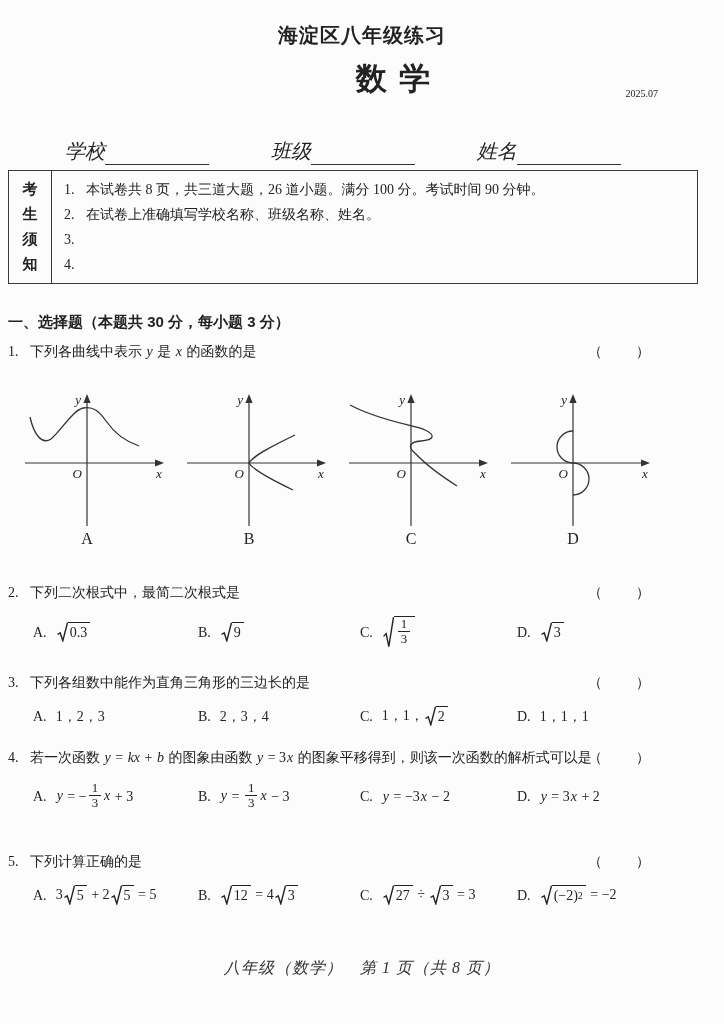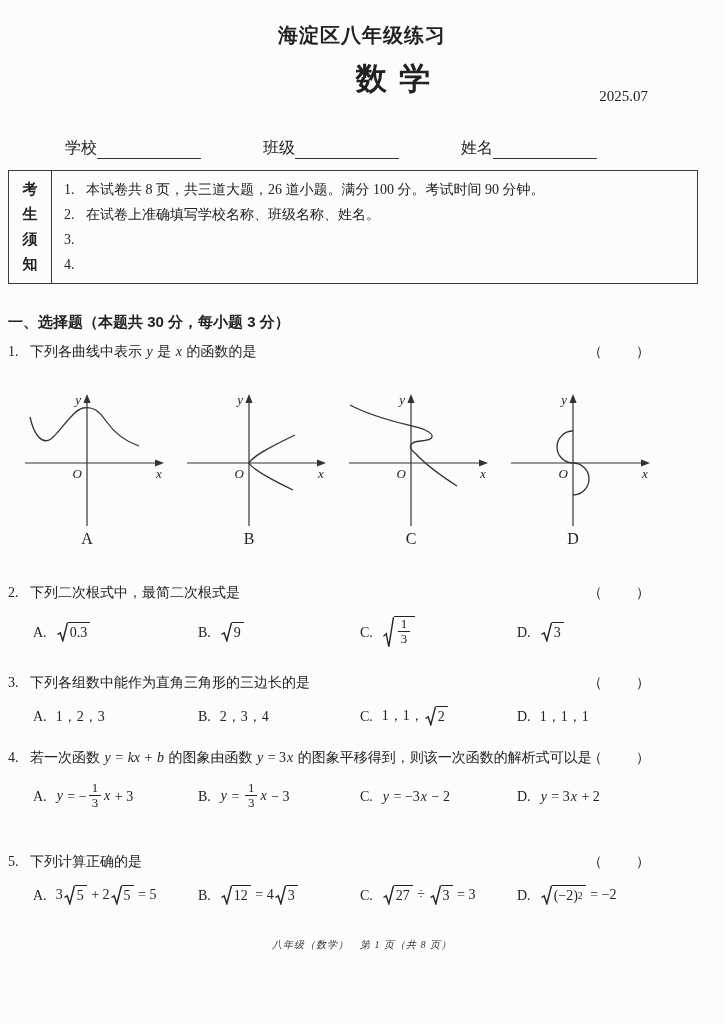--- a/index.html
+++ b/index.html
@@ -6,23 +6,23 @@
   .page{
     position:relative;width:724px;height:1024px;
     background:#fcfcfc;color:#222;overflow:hidden;box-sizing:border-box;
     font-family:"Liberation Serif","DejaVu Serif",serif;
   }
   
   .exam-title{position:absolute;top:22px;left:0;width:100%;text-align:center;
     font-family:"Liberation Sans","DejaVu Sans",sans-serif;font-weight:bold;font-size:20px;letter-spacing:1px;}
   .subject-title{position:absolute;top:58px;left:0;width:100%;text-align:center;
     font-family:"Liberation Sans","DejaVu Sans",sans-serif;font-weight:bold;font-size:31px;letter-spacing:2px;margin-left:32px;}
-  .exam-date{position:absolute;top:88px;right:76px;font-size:15px;}
-  
-  .fill-line{position:absolute;top:138px;left:65px;display:flex;font-size:16px;}
+  .exam-date{position:absolute;top:88px;right:66px;font-size:10px;}
+  
+  .fill-line{position:absolute;top:138px;left:65px;display:flex;font-size:20px;font-style:italic;}
   .fill-group{display:flex;align-items:flex-end;}
   .fill-group + .fill-group{margin-left:62px;}
   .blank{display:inline-block;width:104px;height:18px;border-bottom:1px solid #333;}
   
   .notice{position:absolute;top:170px;left:8px;width:690px;height:114px;
     border:1.5px solid #3a3a3a;display:flex;box-sizing:border-box;background:transparent;}
   .notice-side{width:42px;border-right:1.5px solid #3a3a3a;display:flex;flex-direction:column;
     justify-content:space-around;align-items:center;padding:6px 0;font-size:15px;font-weight:600;}
   .notice-body{flex:1;display:flex;flex-direction:column;justify-content:space-around;padding:6px 8px 6px 12px;}
   .notice-row{display:flex;font-size:14px;line-height:1.25;}
@@ -46,22 +46,22 @@
   .m-sqrt{display:inline-flex;align-items:stretch;vertical-align:middle;position:relative;top:-1px;margin:0 1px;}
   .m-rad{width:11px;flex:0 0 11px;}
   .m-radicand{border-top:1.3px solid currentColor;padding:1px 3px 0 2px;display:inline-flex;align-items:center;}
   sup.m-sup{font-size:0.7em;line-height:1;}
   
   .graphs{display:flex;gap:12px;margin:26px 0 0 14px;}
   .graph{width:150px;}
   .graph svg{display:block;}
   .graph-label{width:130px;text-align:center;margin-top:2px;font-size:16px;}
   
-  .footer{position:absolute;top:938px;left:0;width:100%;text-align:center;
-    font-style:italic;font-size:10px;color:#333;letter-spacing:1px;}
+  .footer{position:absolute;top:958px;left:0;width:100%;text-align:center;
+    font-style:italic;font-size:16px;color:#333;letter-spacing:1px;}
 </style>
 </head>
 <body style="color: rgb(34, 34, 34);">
 
 <div class="page" style="background: rgb(252, 252, 252);">
 
   <div class="exam-title">海淀区八年级练习</div>
   <div class="subject-title">数 学</div>
   <div class="exam-date">2025.07</div>
 

